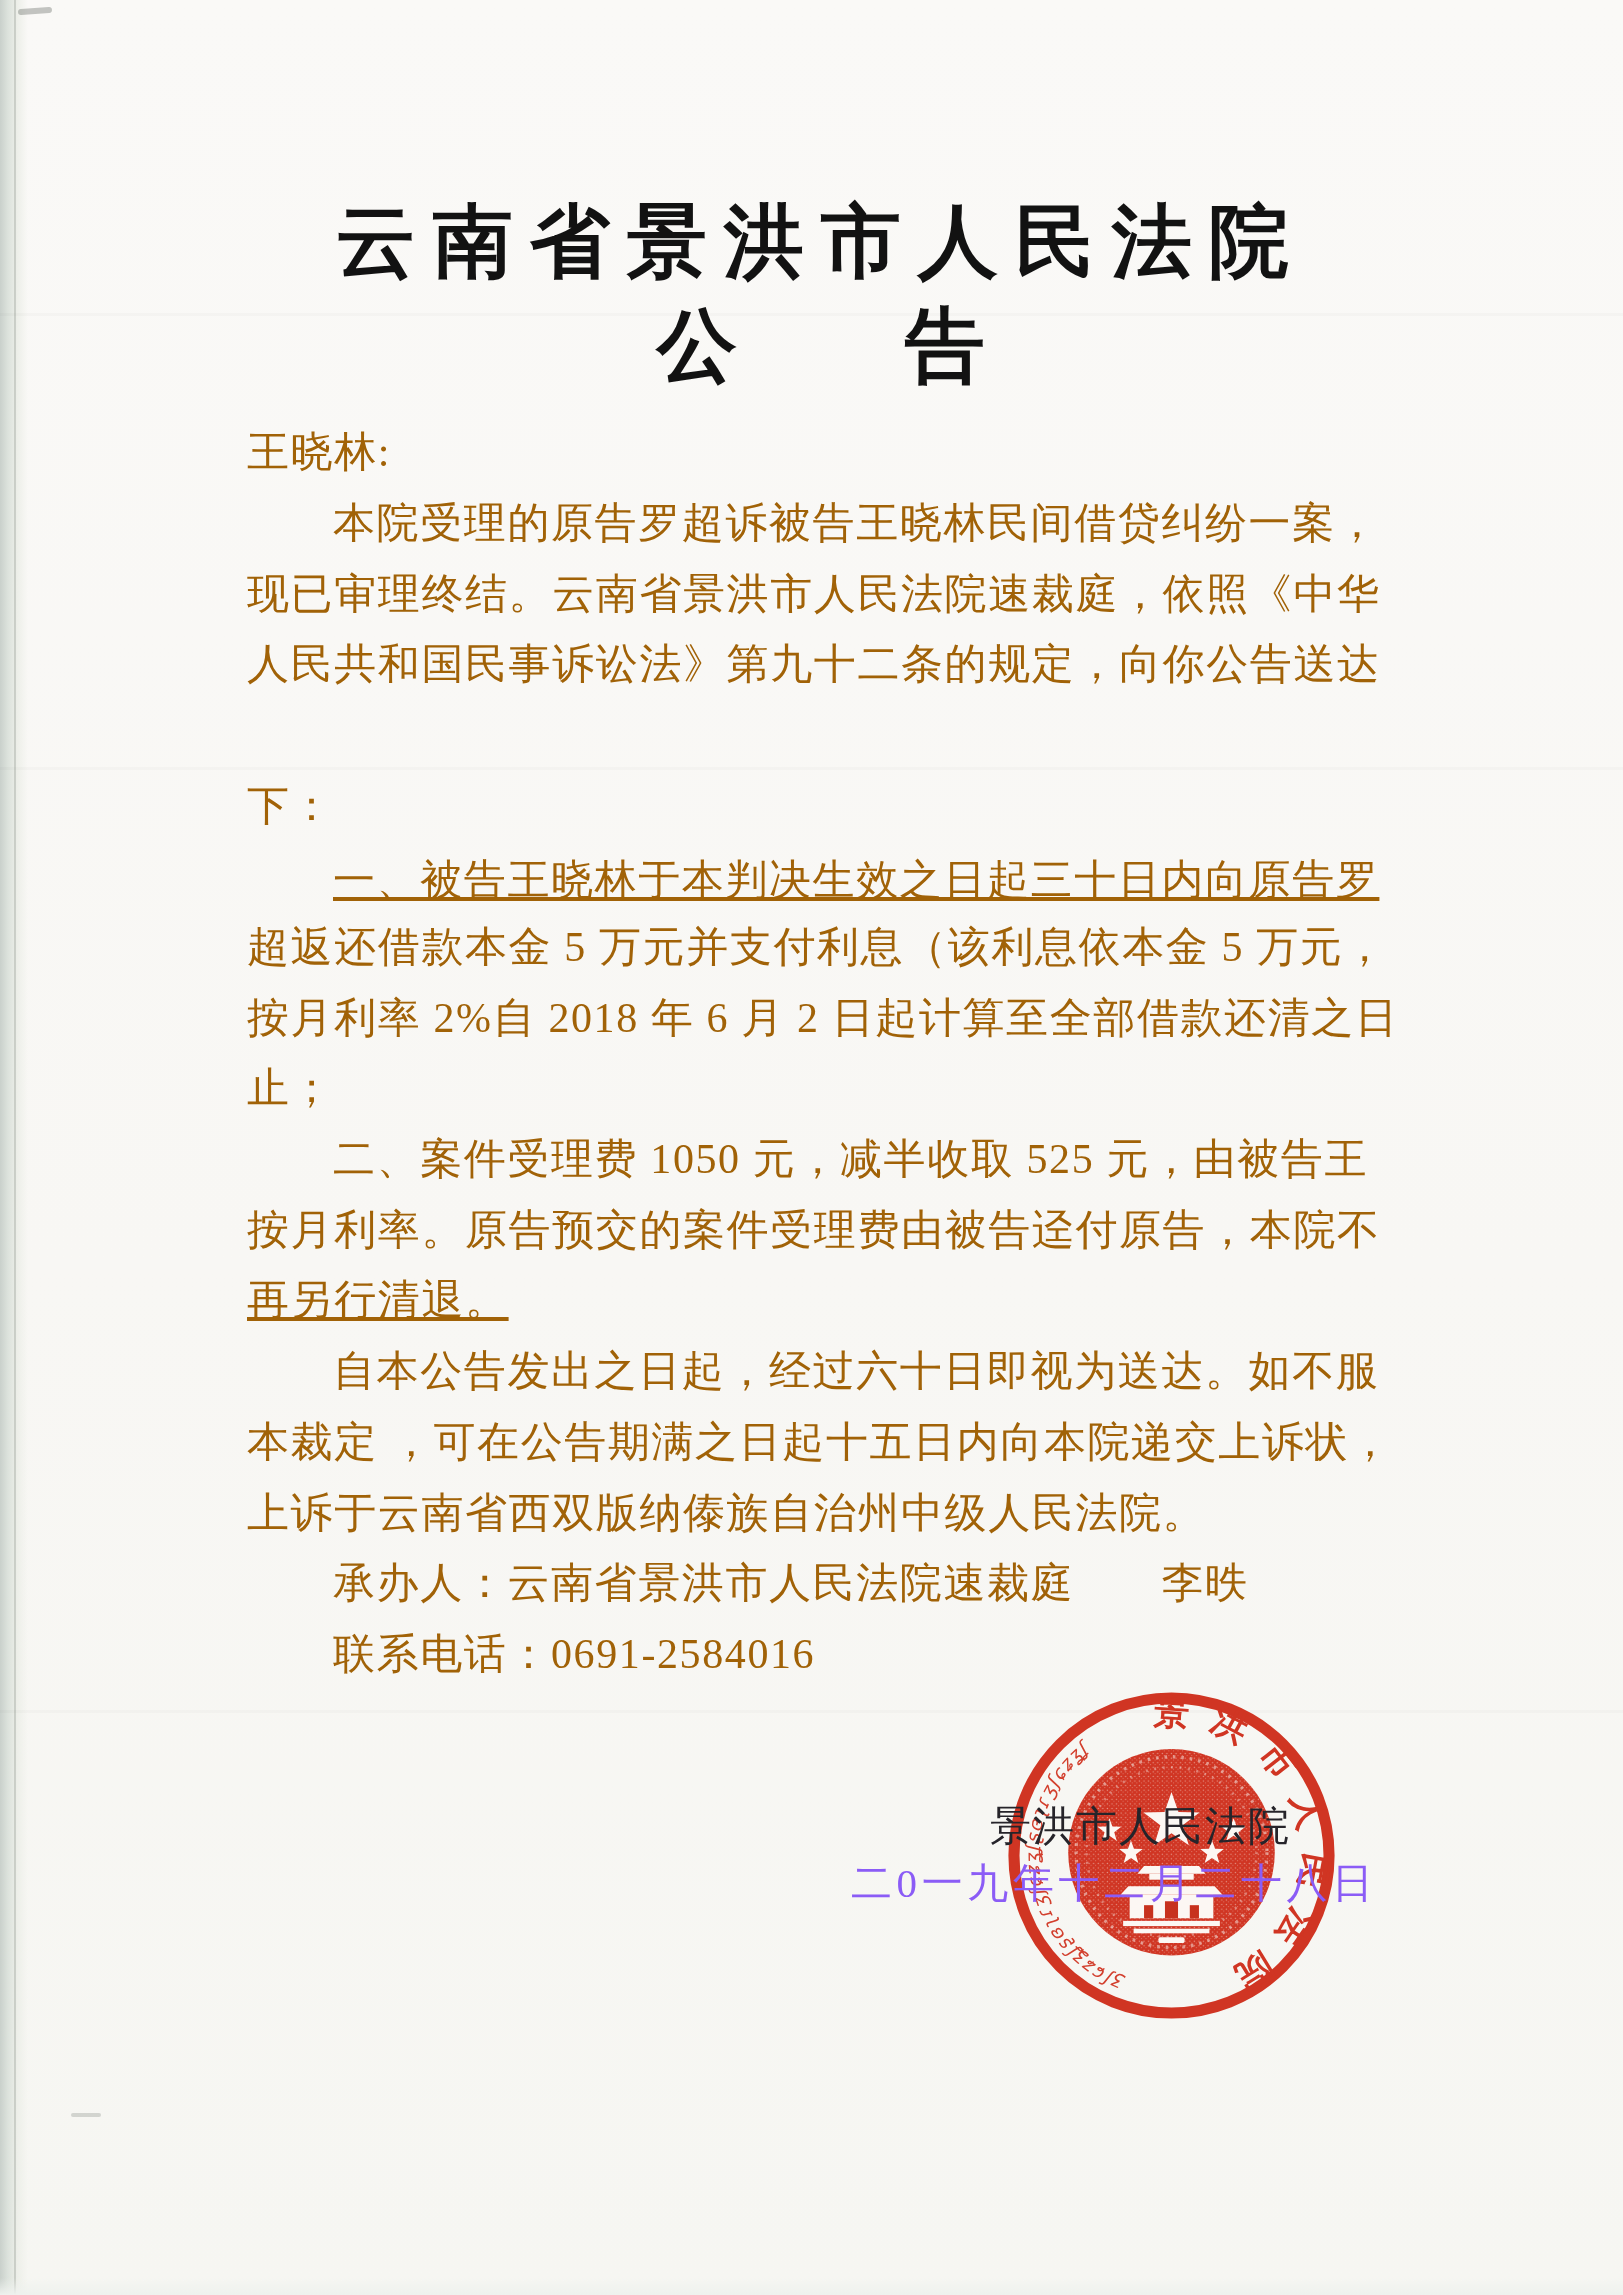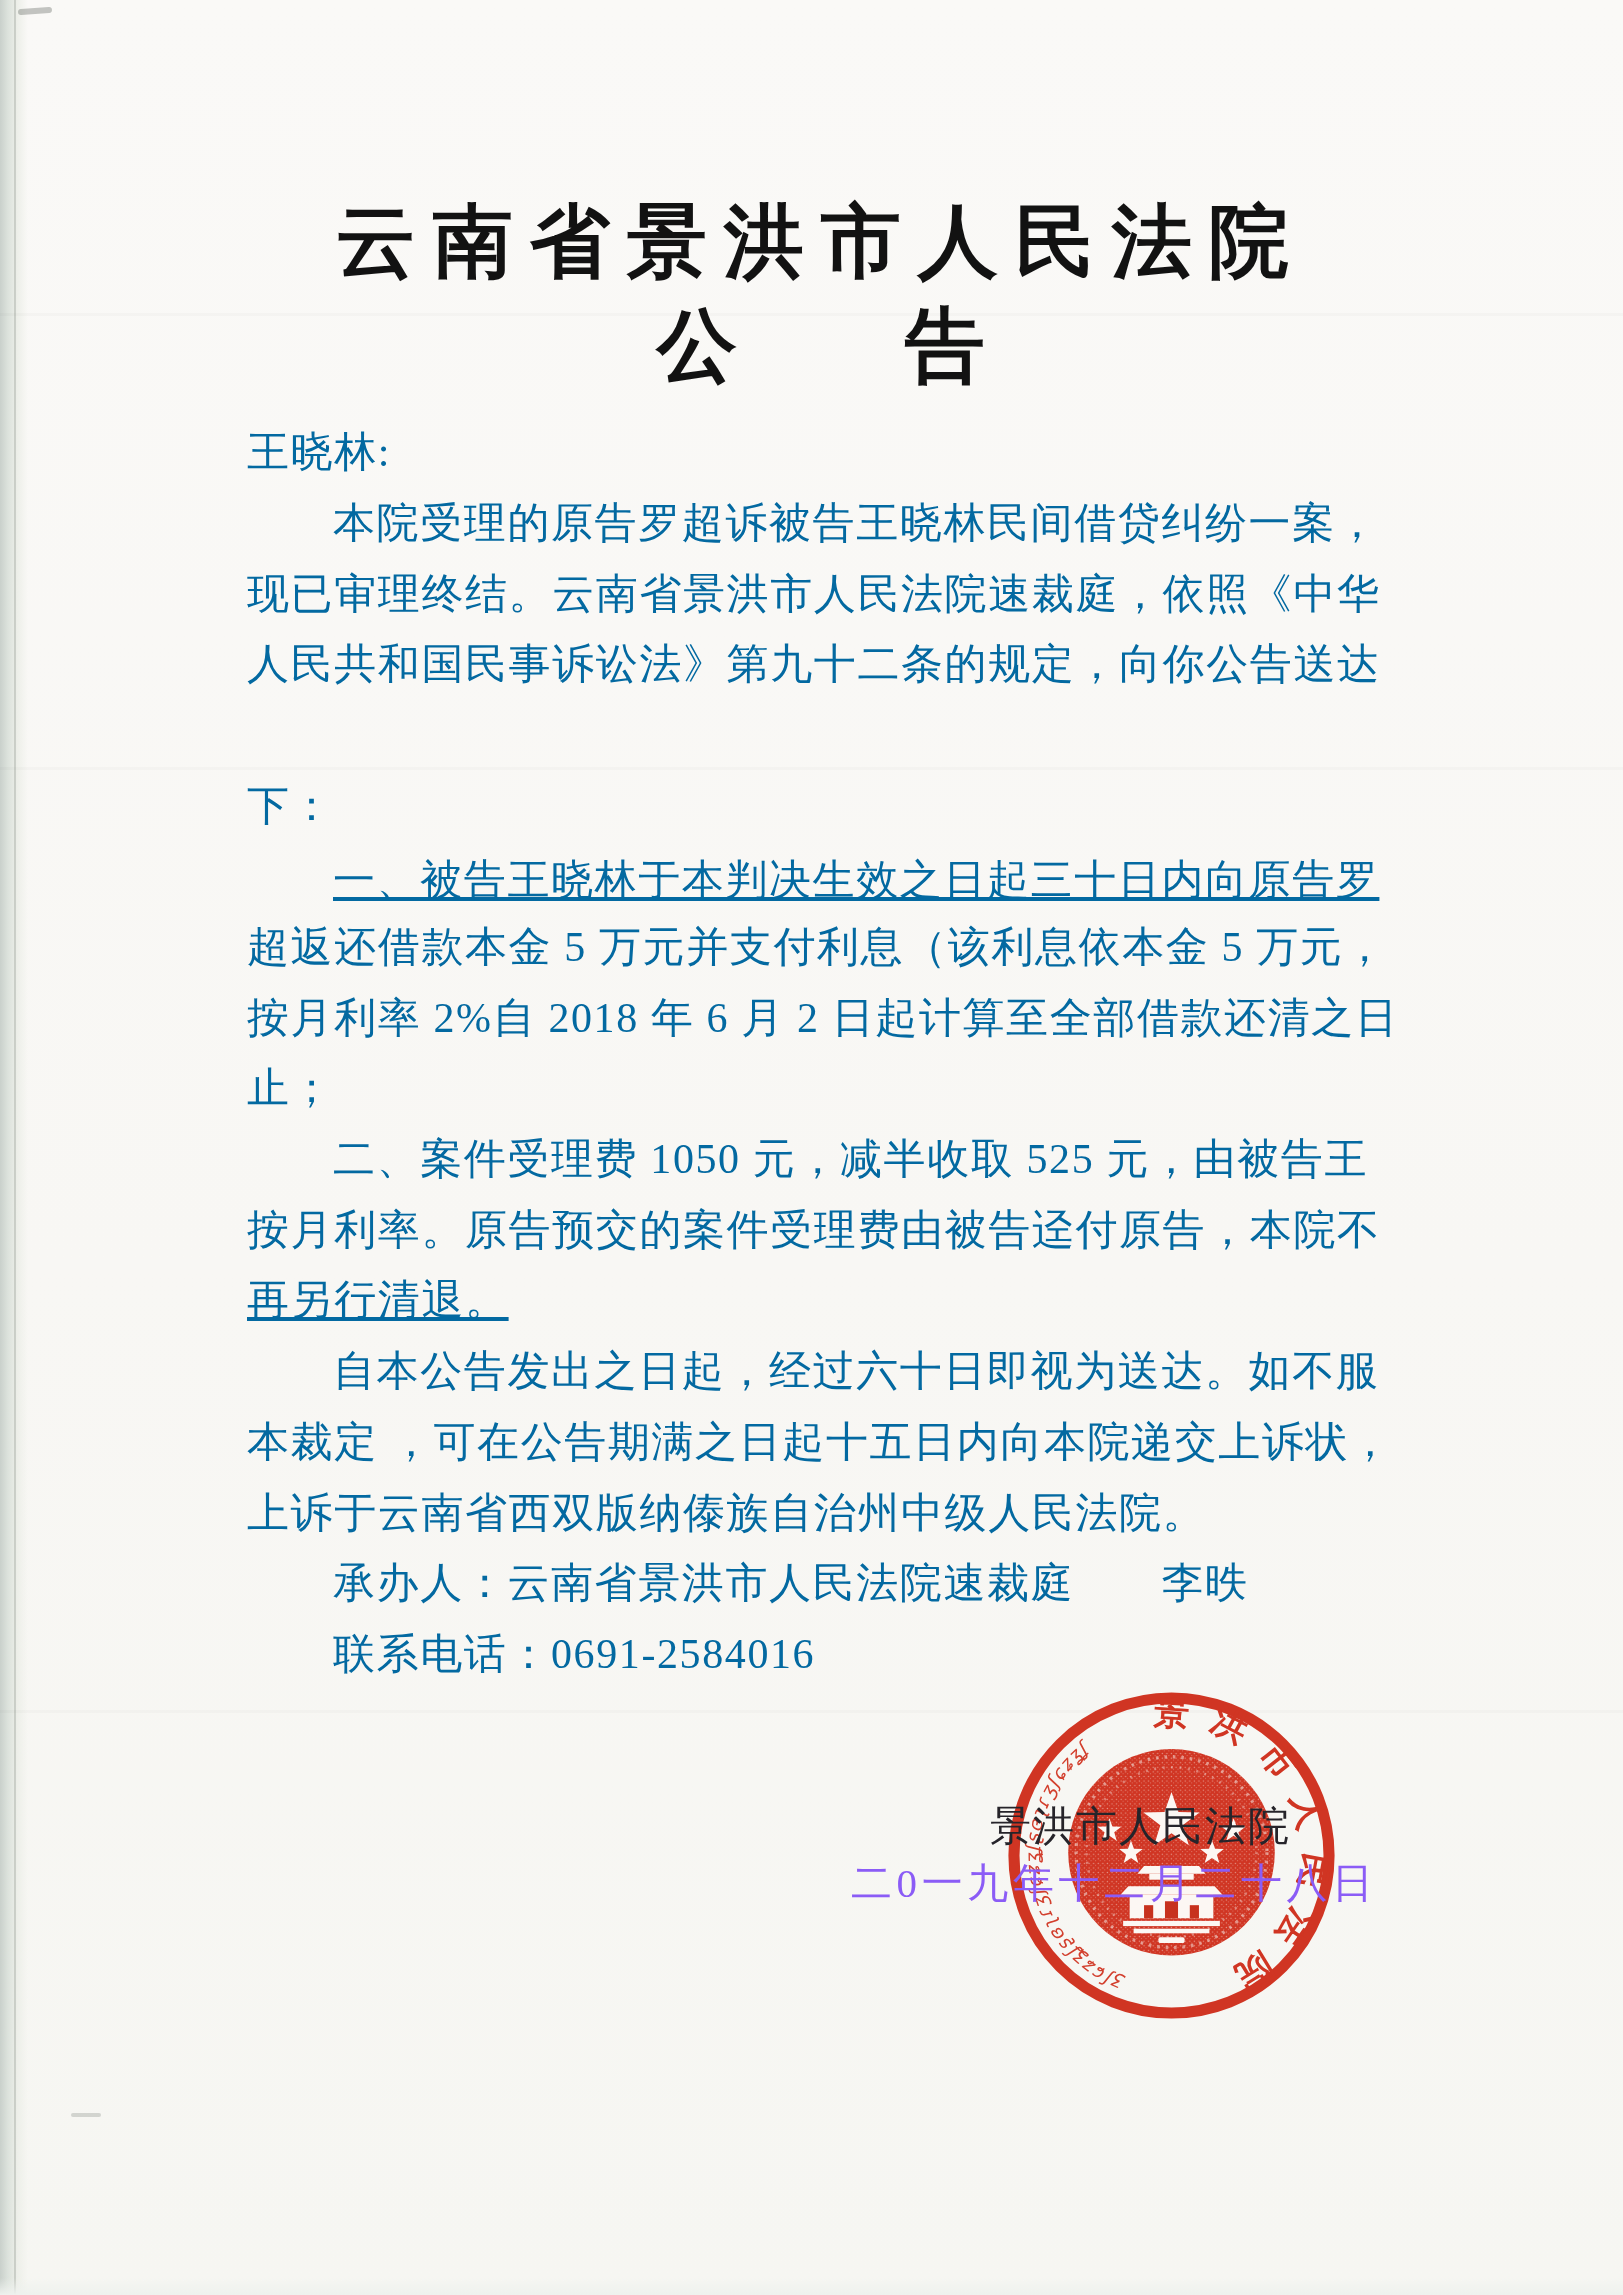--- a/index.html
+++ b/index.html
@@ -43,21 +43,21 @@
   .title-line2{
     position:absolute;left:0;right:0;top:293px;
     display:flex;justify-content:center;gap:168px;
     font-size:80px;font-weight:bold;color:#121212;
     transform:translateX(9.2px);
   }
 
   
   .bline{
     position:absolute;left:247px;width:1178px;
-    font-size:42px;letter-spacing:1.6px;white-space:pre;color:#0369a1;
+    font-size:42px;letter-spacing:1.6px;white-space:pre;color:#a16207;
   }
   .indent{padding-left:86px;}
   .y0{top:424px;} .y1{top:495px;} .y2{top:566px;} .y3{top:636px;}
   .y4{top:707px;} .y5{top:778px;} .y6{top:852px;text-decoration:underline;} .y7{top:919px;}
   .y8{top:990px;} .y9{top:1060px;} .y10{top:1131px;} .y11{top:1202px;}
   .y12{top:1272px;text-decoration:underline;} .y13{top:1343px;} .y14{top:1414px;} .y15{top:1485px;}
   .y16{top:1555px;} .y17{top:1626px;}
 
   
   .sig-court{

